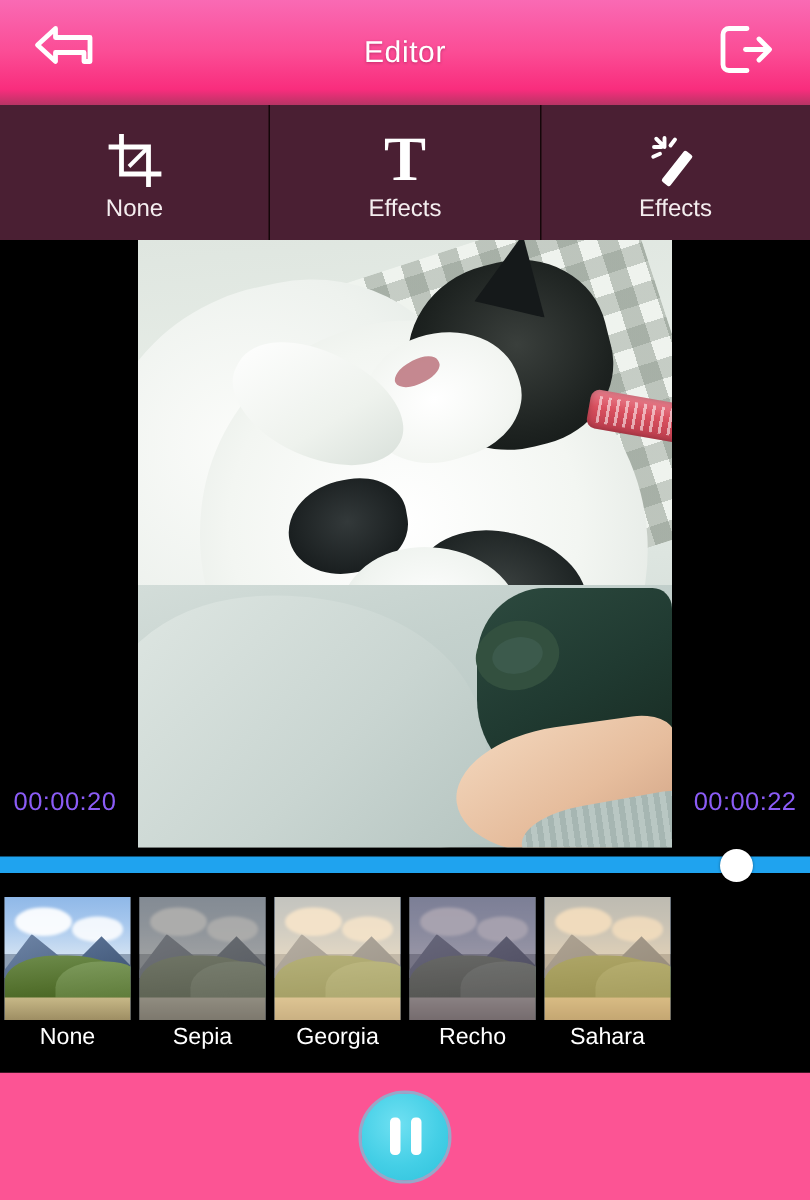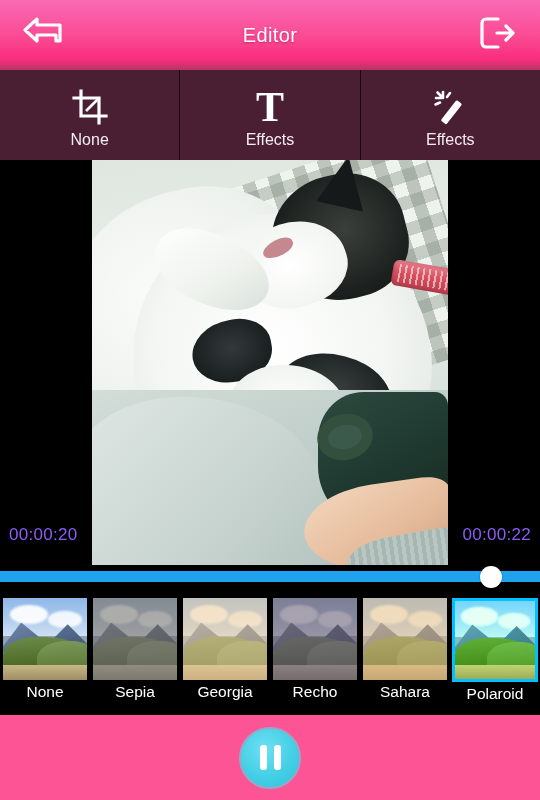--- a/index.html
+++ b/index.html
@@ -532,36 +532,20 @@
             <div class="ts-mtn"></div>
             <div class="ts-mtn2"></div>
             <div class="ts-hill"></div>
             <div class="ts-hill2"></div>
             <div class="ts-water"></div>
           </div>
           <div class="filter-tint" style="background: rgba(232, 190, 128, 0.52);"></div>
         </div>
         <div class="filter-label">Sahara</div>
       </div>
-      <div class="filter selected">
-        <div class="filter-thumb" style="filter: saturate(1.5) contrast(1.1) brightness(1.05);">
-          <div class="thumb-scene">
-            <div class="ts-sky"></div>
-            <div class="ts-cloud1"></div>
-            <div class="ts-cloud2"></div>
-            <div class="ts-mtn"></div>
-            <div class="ts-mtn2"></div>
-            <div class="ts-hill"></div>
-            <div class="ts-hill2"></div>
-            <div class="ts-water"></div>
-          </div>
-          <div class="filter-tint" style="background: rgba(120, 220, 140, 0.22);"></div>
-        </div>
-        <div class="filter-label">Polaroid</div>
-      </div>
     </div>
 
   <div class="bottom-bar">
     <div class="play-btn">
       <span style="display:flex;gap:7px;">
         <span class="pause-bar"></span>
           <span class="pause-bar"></span>
       </span>
     </div>
   </div>

